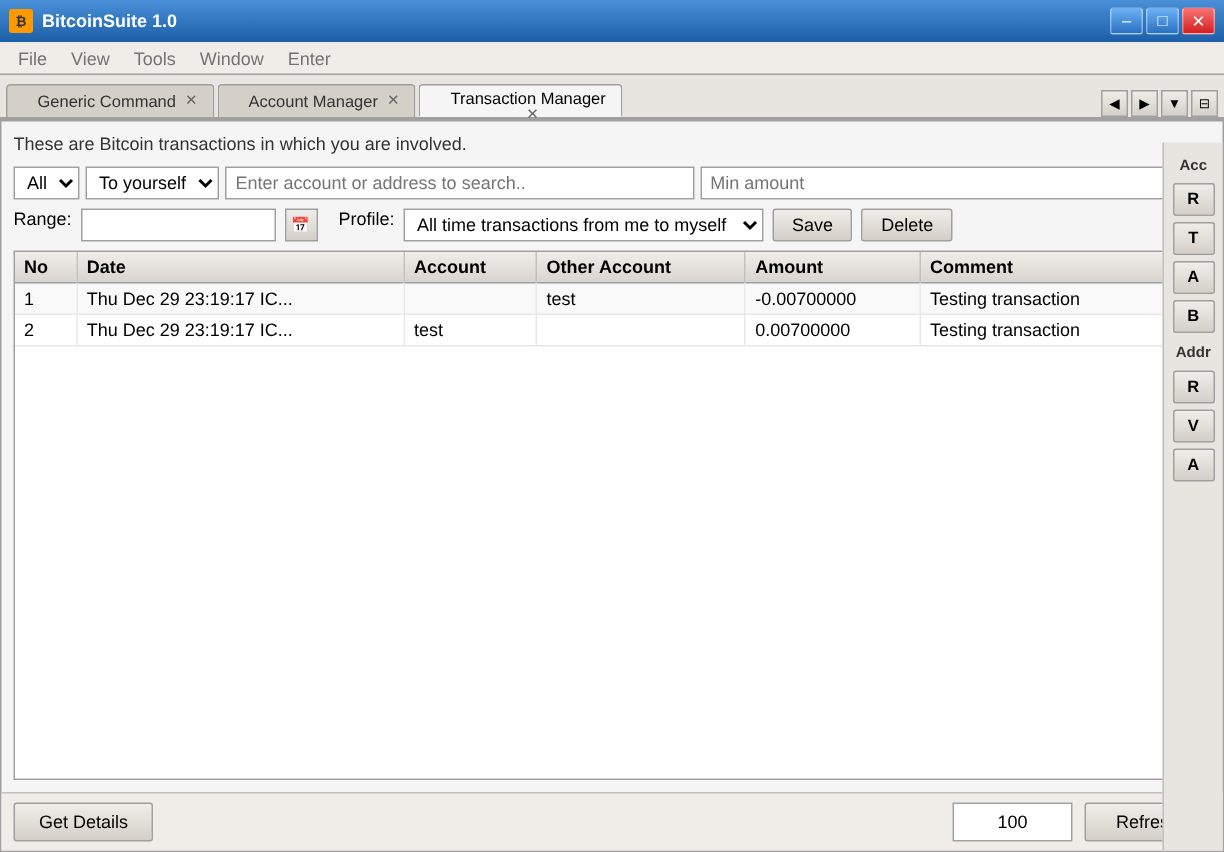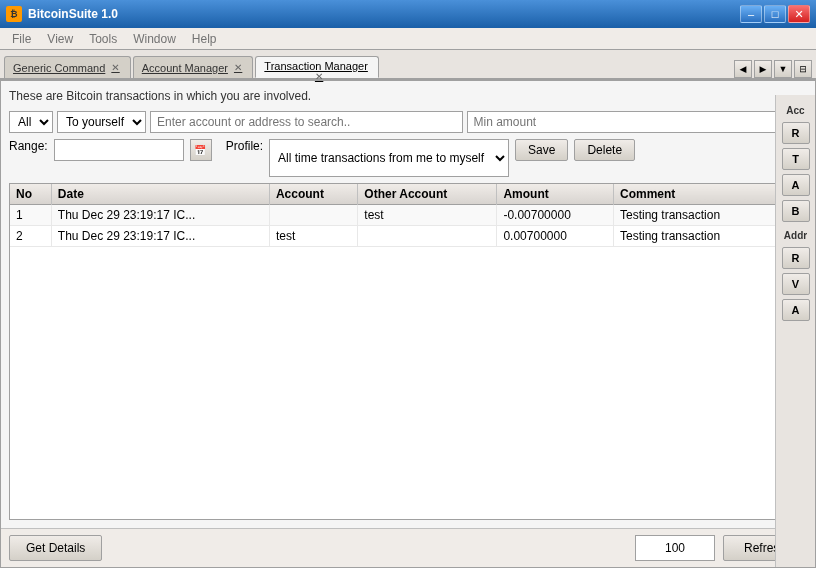--- a/index.html
+++ b/index.html
@@ -78,31 +78,30 @@
       border-bottom: 2px solid #a0a0a0;
       display: flex;
       align-items: flex-end;
       padding: 4px 4px 0 4px;
       height: 30px;
       position: relative;
     }
     .tab {
       display: flex;
       align-items: center;
-      padding: 3px 10px 3px 8px;
+      padding: 3px 10px 3px 20px;
       border: 1px solid #a0a0a0;
       border-bottom: none;
       background: #d4d0c8;
       margin-right: 2px;
       border-radius: 3px 3px 0 0;
       cursor: pointer;
       font-size: 11px;
       color: #333;
       height: 22px;
-      text-decoration: underline;
     }
     .tab.active {
       background: #f5f5f5;
       border-bottom: 1px solid #f5f5f5;
       z-index: 1;
       color: #000;
       flex-direction: column;
     }
     .tab-close {
       margin-left: 6px;
@@ -246,21 +245,21 @@
       align-items: center;
       justify-content: center;
       font-size: 10px;
     }
     .profile-label { font-size: 12px; margin-left: 8px; }
     .profile-select {
       border: 1px solid #a0a0a0;
       background: white;
       padding: 2px 4px;
       font-size: 12px;
-      height: 38px;
+      height: 22px;
       width: 240px;
     }
     .save-btn, .delete-btn {
       height: 22px;
       padding: 0 12px;
       border: 1px solid #a0a0a0;
       background: linear-gradient(to bottom, #f0ece8, #d4d0c8);
       cursor: pointer;
       font-size: 12px;
       border-radius: 2px;
@@ -347,21 +346,21 @@
     <button>□</button>
     <button class="close-btn">✕</button>
   </div>
 </div>
 
 <div class="menu-bar">
   <span class="menu-item">File</span>
   <span class="menu-item">View</span>
   <span class="menu-item">Tools</span>
   <span class="menu-item">Window</span>
-  <span class="menu-item">Help</span>
+  <span class="menu-item">Enter</span>
 </div>
 
 <div class="tab-bar">
   <div class="tab">
     <span>Generic Command</span>
     <span class="tab-close">✕</span>
   </div>
   <div class="tab">
     <span>Account Manager</span>
     <span class="tab-close">✕</span>

